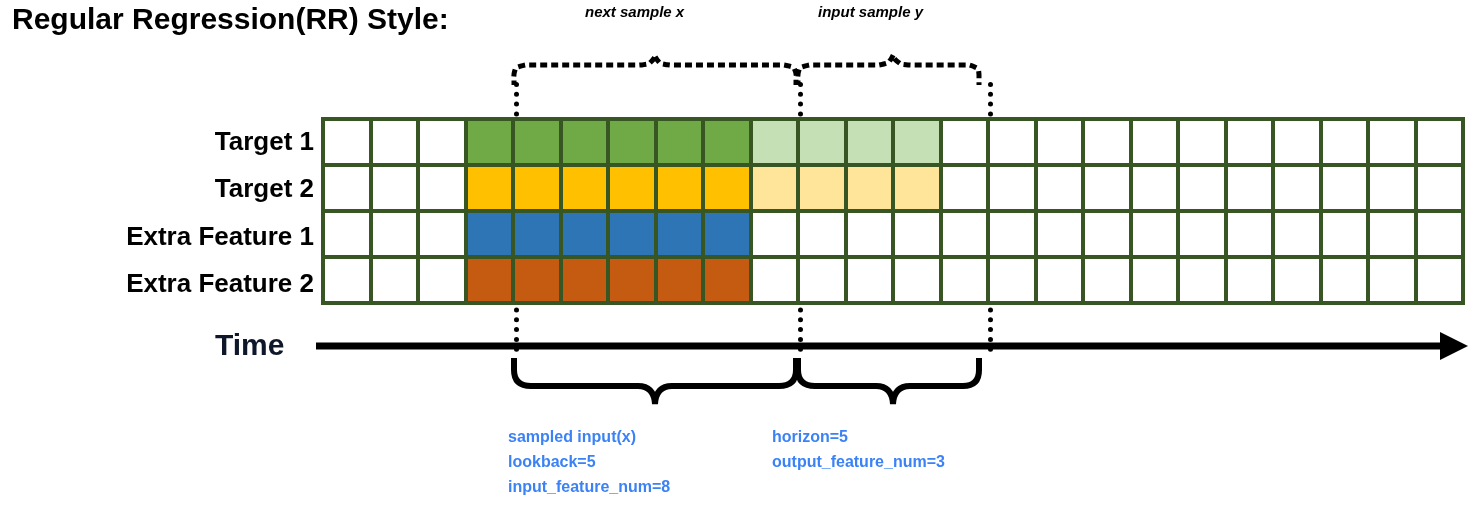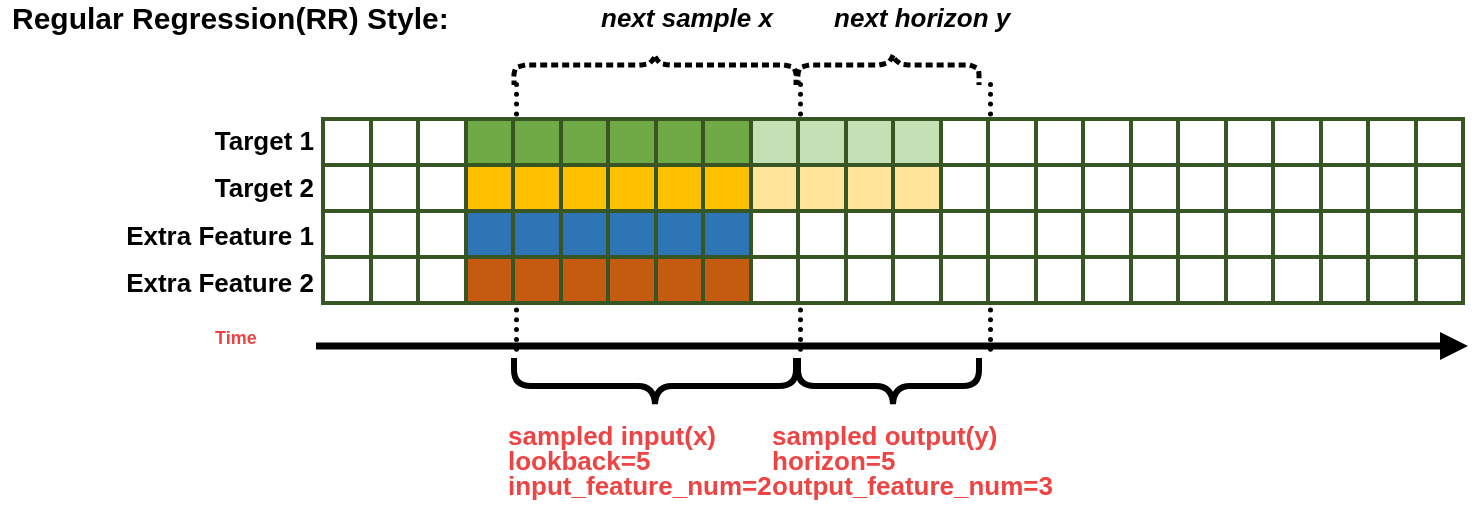--- a/index.html
+++ b/index.html
@@ -40,59 +40,58 @@
   .c-green      {background:#6FAA46;}
   .c-green-lt   {background:#C5E0B4;}
   .c-gold       {background:#FFC000;}
   .c-gold-lt    {background:#FFE599;}
   .c-blue       {background:#2E75B6;}
   .c-orange     {background:#C55A11;}
 
   
   #time-label{
     position:absolute;left:215px;top:328px;
-    font-size:18px;font-weight:700;color:#ef4444;white-space:nowrap;
+    font-size:30px;font-weight:700;color:#0f172a;white-space:nowrap;
   }
   #time-axis{position:absolute;left:316px;top:330px;width:1152px;height:32px;}
 
   
   .vdot{
     position:absolute;width:0;
     border-left:5px dotted #000;
   }
 
   
   .brace-top{position:absolute;}
   .brace-bot{position:absolute;}
 
   
   .cap-top{
     position:absolute;top:3px;
-    font-size:26px;font-style:italic;font-weight:600;color:#000;
+    font-size:15px;font-style:italic;font-weight:600;color:#000;
     white-space:nowrap;
-    margin-left:16px;
   }
 
   
   .cap-bottom{
     position:absolute;
-    font-size:26px;font-weight:600;color:#ef4444;
+    font-size:16px;font-weight:600;color:#3b82f6;
     line-height:25px;white-space:nowrap;
   }
   .cap-bottom div{white-space:nowrap;}
 </style>
 </head>
 <body>
 
 <div id="stage">
 
   <div id="title">Regular Regression(RR) Style:</div>
 
   <div class="cap-top" style="left:585px;">next sample x</div>
-  <div class="cap-top" style="left:818px;">next horizon y</div>
+  <div class="cap-top" style="left:818px;">input sample y</div>
 
   <svg class="brace-top" style="left:505px;top:33px;" width="305" height="52">
     <path d="M 9 52 L 9 42 Q 9 32 24 32 L 134 32 Q 148 32 150 22 Q 152 32 166 32 L 276 32 Q 291 32 291 42 L 291 52" fill="none" stroke="#000" stroke-width="5" stroke-linecap="square" stroke-dasharray="2 9"></path>
   </svg>
 
   <svg class="brace-top" style="left:789px;top:33px;" width="210" height="52">
     <path d="M 9 52 L 9 42 Q 9 32 24 32 L 87 32 Q 101 32 104 22 Q 107 32 121 32 L 176 32 Q 190 32 190 42 L 190 52" fill="none" stroke="#000" stroke-width="5" stroke-linecap="square" stroke-dasharray="2 9"></path>
   </svg>
 
   <div class="vdot" style="left:514px;top:82px;height:270px;"></div>
@@ -213,22 +212,21 @@
     <path d="M 9 0 L 9 12 Q 9 28 26 28 L 133 28 Q 149 28 150 46 Q 151 28 167 28 L 274 28 Q 291 28 291 12 L 291 0" fill="none" stroke="#000" stroke-width="6" stroke-linecap="round"></path>
   </svg>
 
   <svg class="brace-bot" style="left:789px;top:358px;" width="210" height="60">
     <path d="M 9 0 L 9 12 Q 9 28 26 28 L 87 28 Q 103 28 104 46 Q 105 28 121 28 L 174 28 Q 190 28 190 12 L 190 0" fill="none" stroke="#000" stroke-width="6" stroke-linecap="round"></path>
   </svg>
 
   <div class="cap-bottom" style="left:508px;top:424px;">
     <div>sampled input(x)</div>
     <div>lookback=5</div>
-    <div>input_feature_num=2</div>
+    <div>input_feature_num=8</div>
   </div>
 
   <div class="cap-bottom" style="left:772px;top:424px;">
-    <div>sampled output(y)</div>
     <div>horizon=5</div>
     <div>output_feature_num=3</div>
   </div>
 
 </div>
 
 </body></html>

